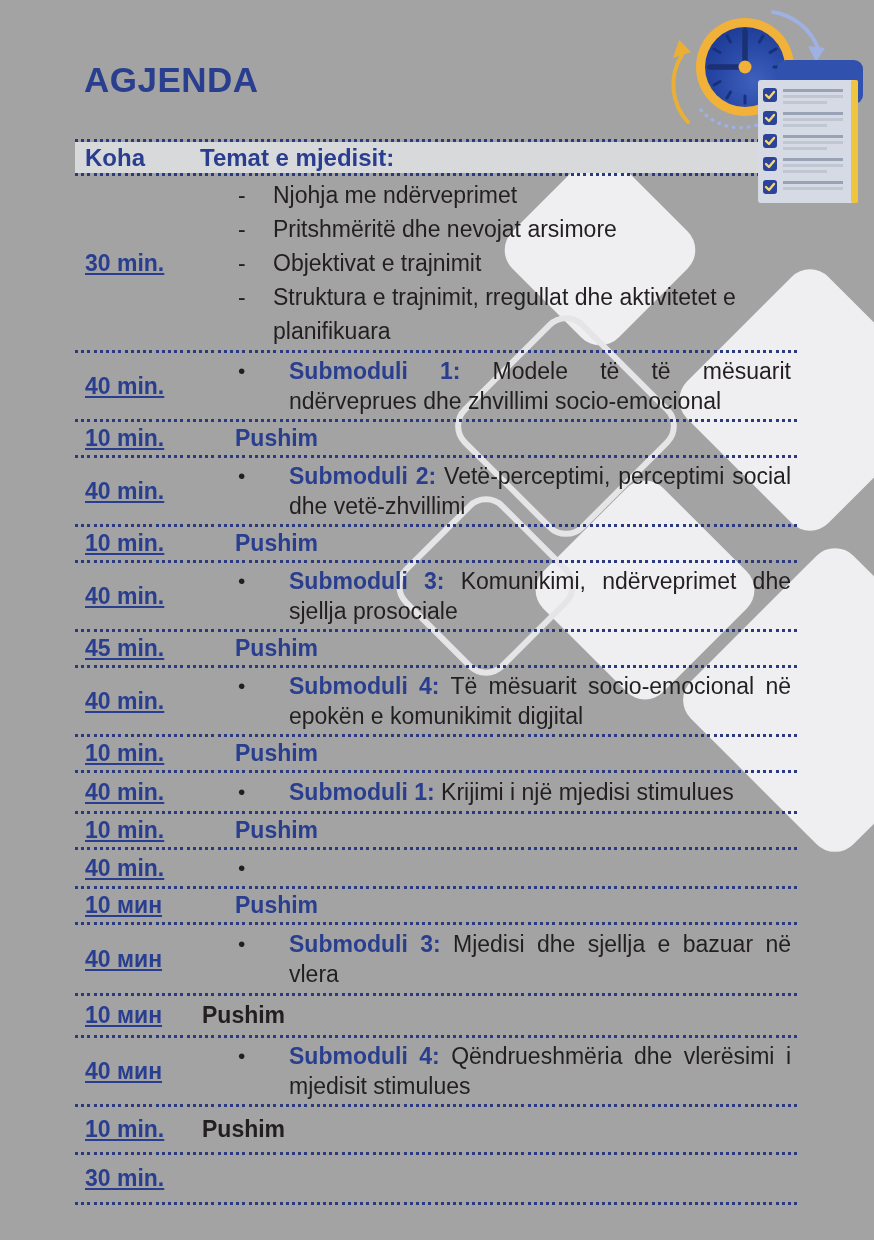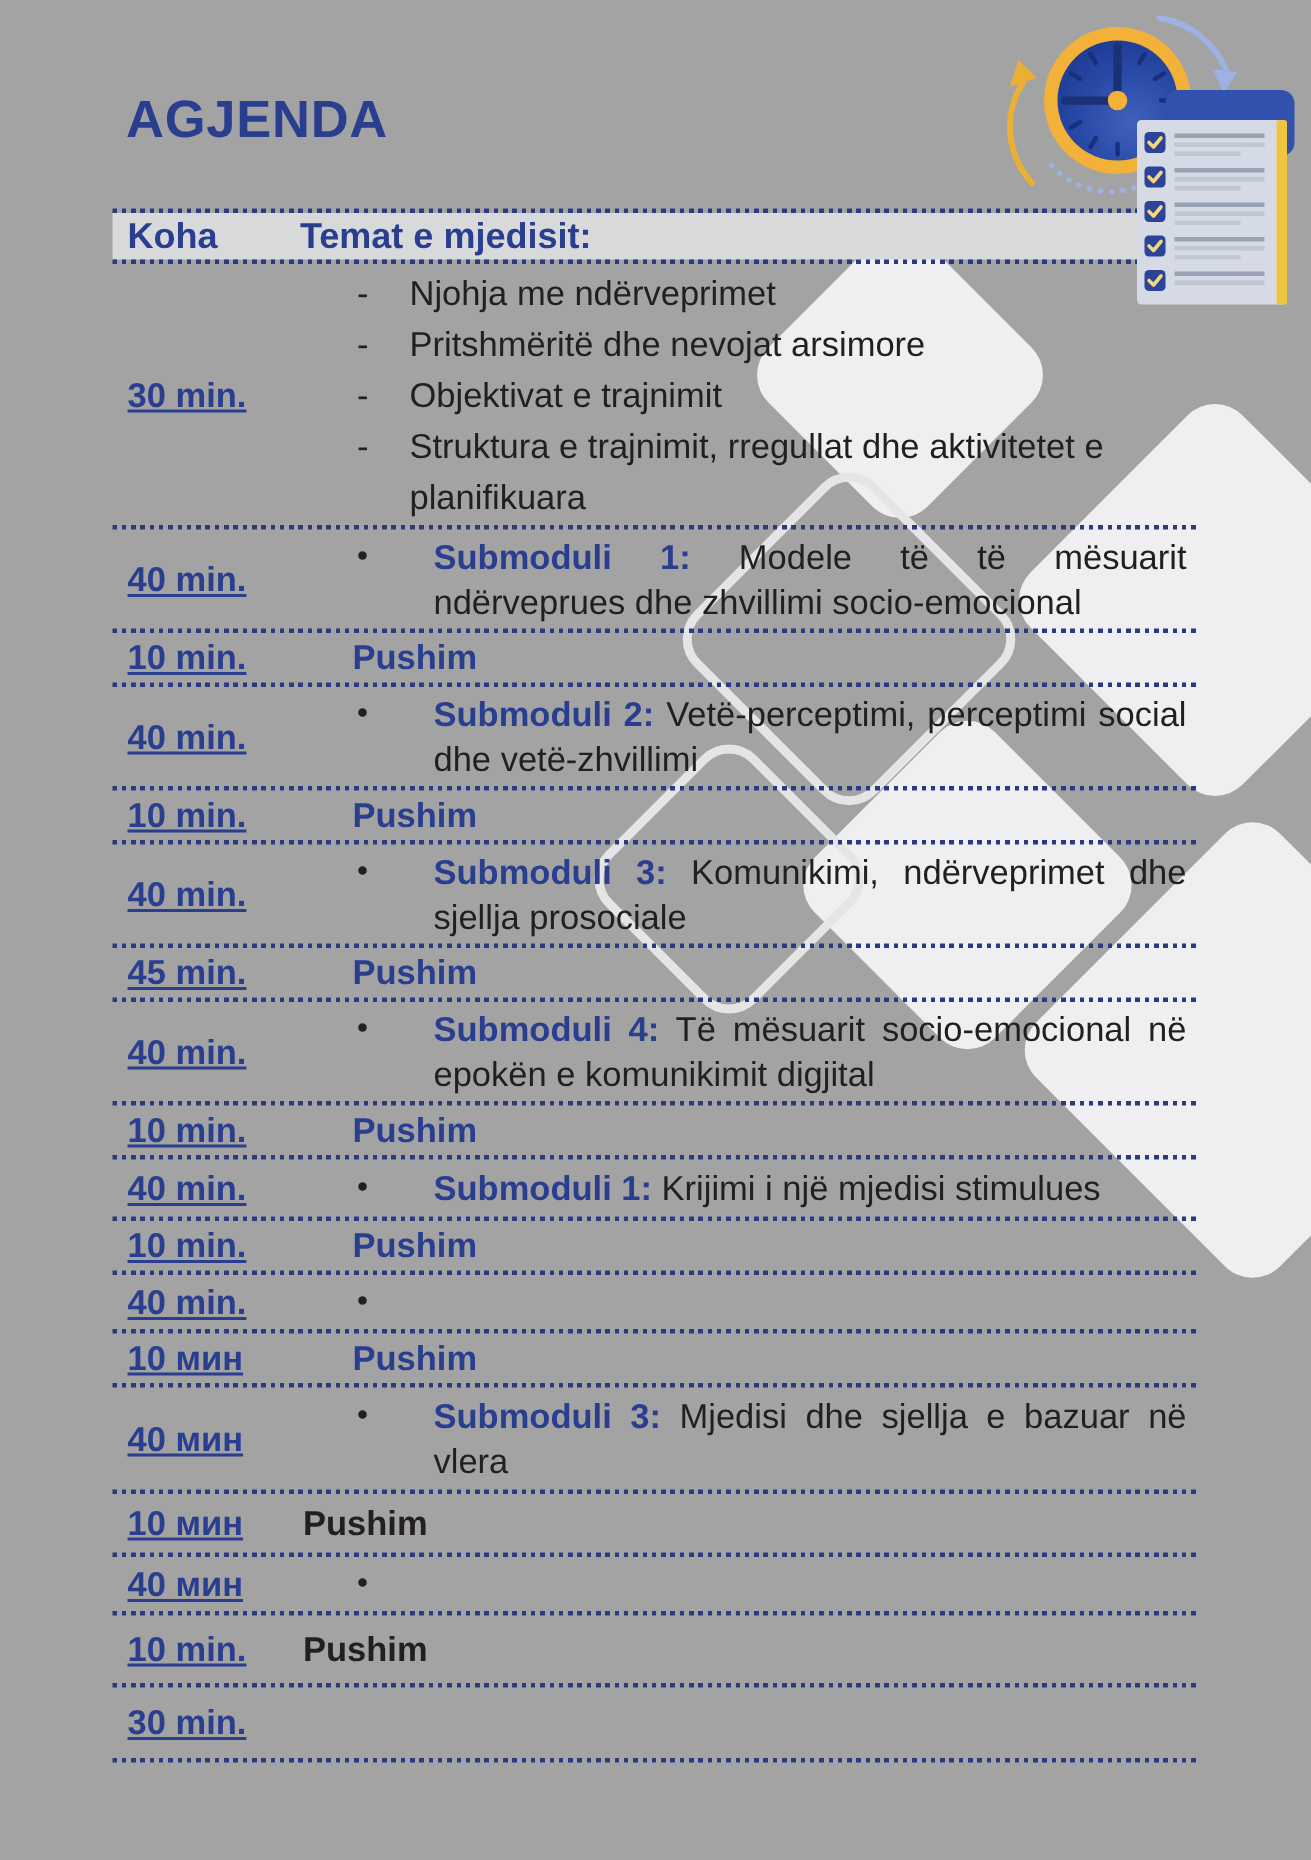--- a/index.html
+++ b/index.html
@@ -273,20 +273,21 @@
     <div class="row pv6">
       <div class="time">10 мин</div>
       <div class="content"><span class="push-black">Pushim</span></div>
     </div>
     <div class="dot"></div>
 
     <div class="row pv3">
       <div class="time">40 мин</div>
       <div class="content sub">
         <span class="bullet">•</span>
+        <span class="subtext"><span class="sublabel">Submoduli 4:</span> <span>Qëndrueshmëria dhe vlerësimi i mjedisit stimulues</span></span>
       </div>
     </div>
     <div class="dot"></div>
 
     <div class="row pv9">
       <div class="time">10 min.</div>
       <div class="content"><span class="push-black">Pushim</span></div>
     </div>
     <div class="dot"></div>
 

